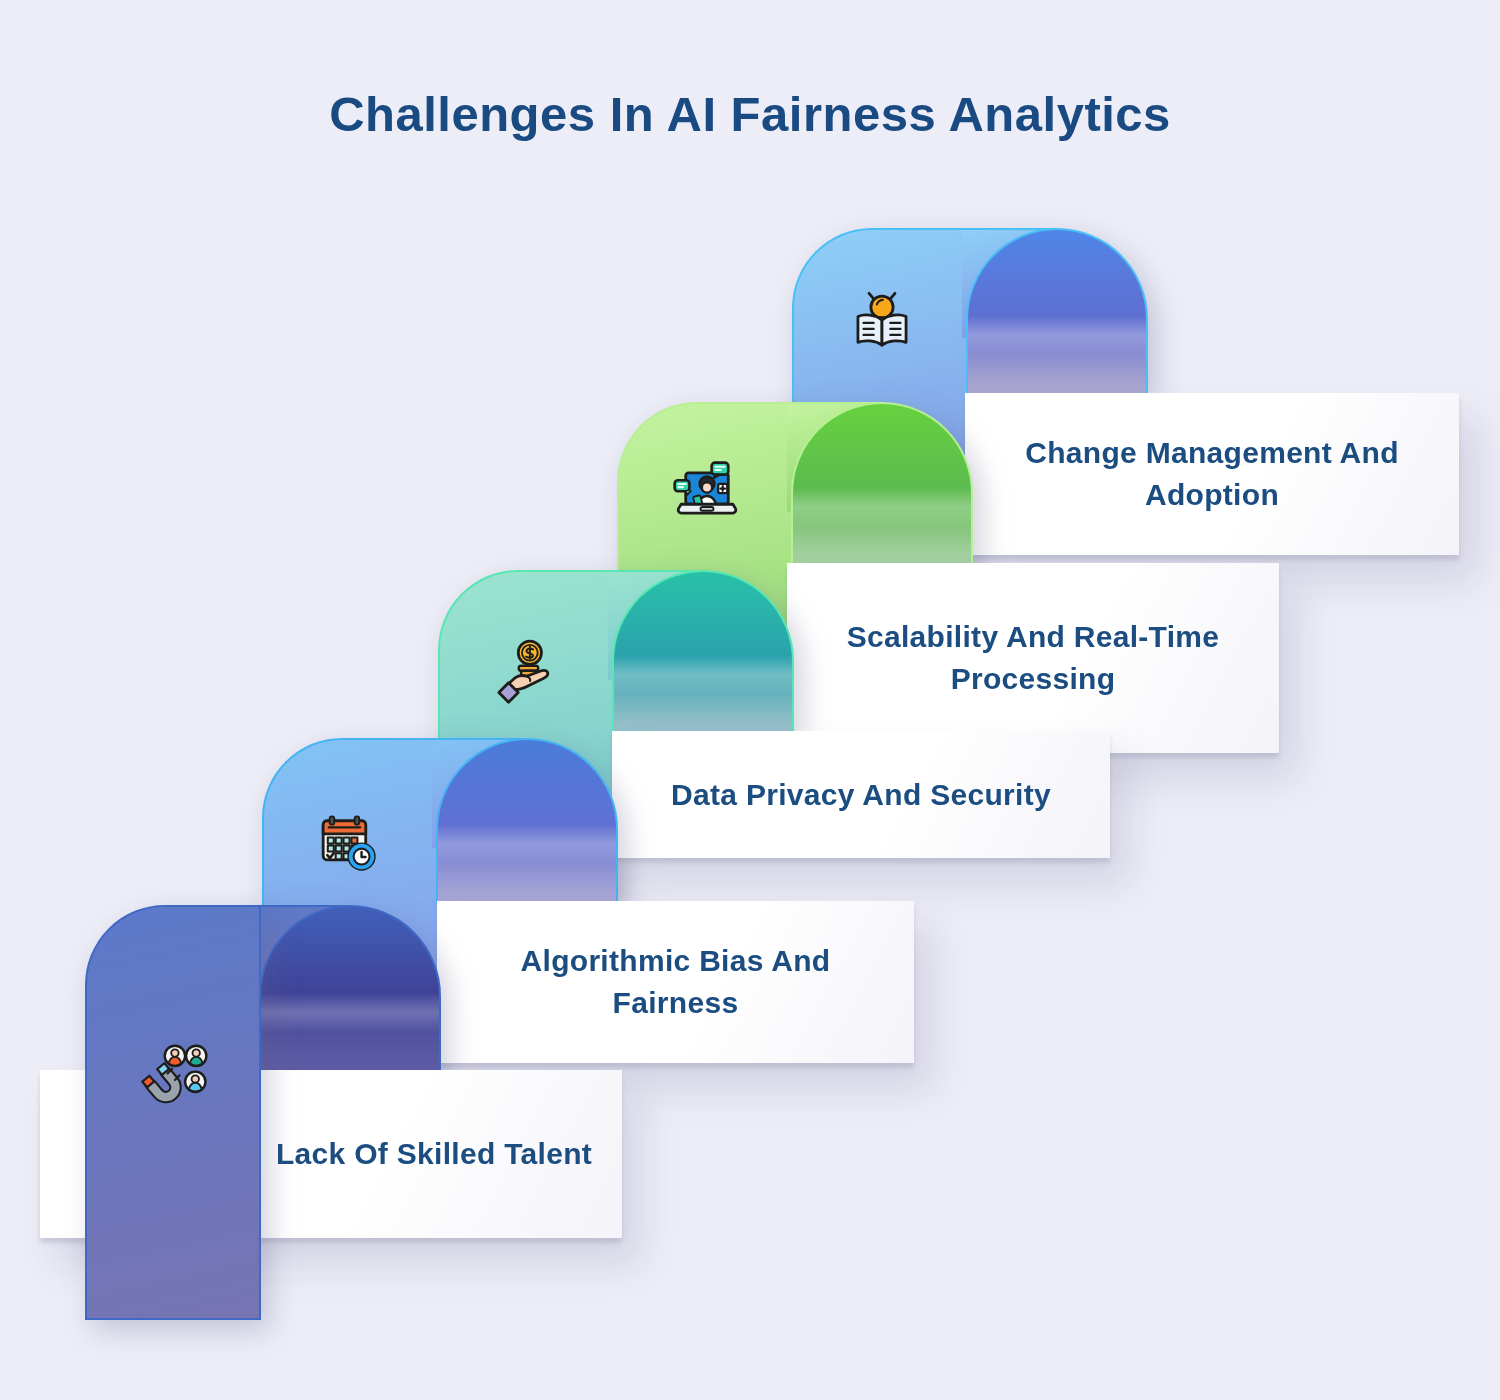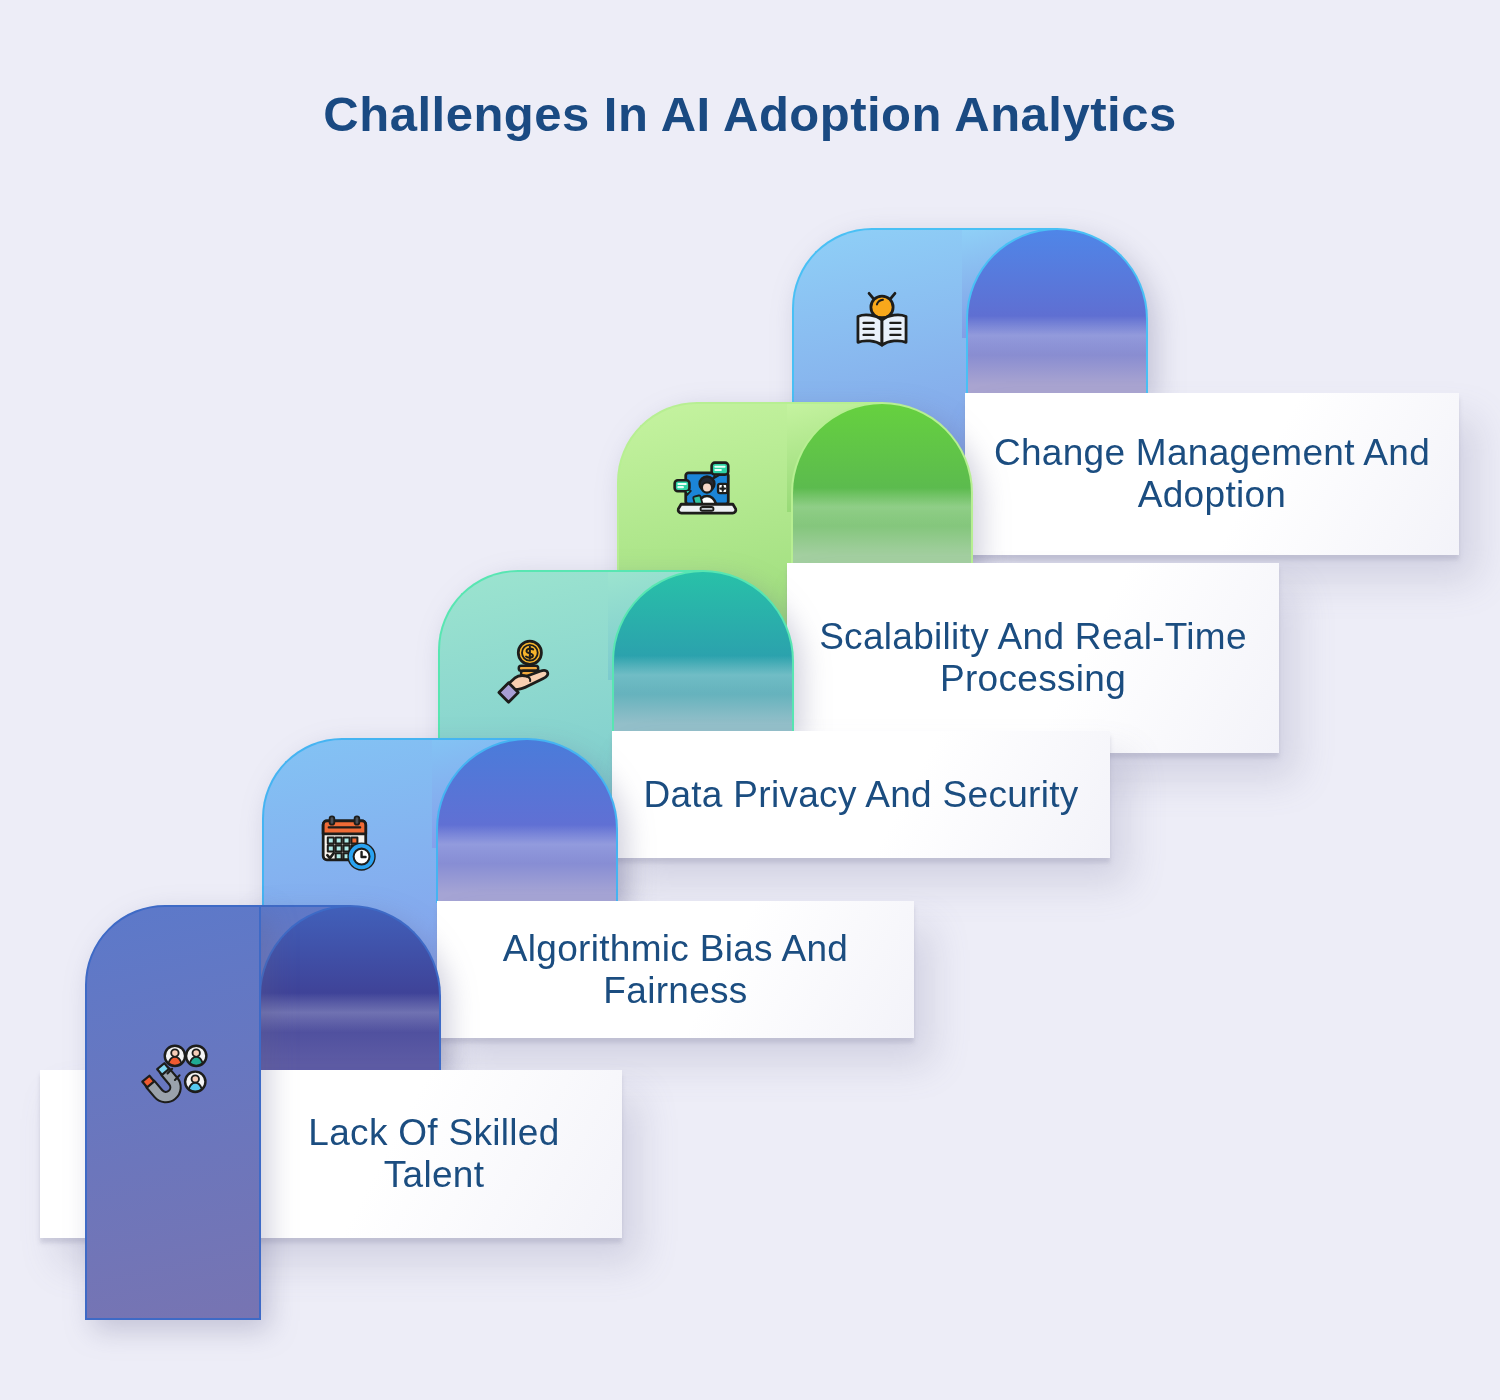--- a/index.html
+++ b/index.html
@@ -60,33 +60,33 @@
     border-right:2px solid var(--edge);border-bottom:2px solid var(--edge);
   }
   .u4f .icon{left:50px;top:135px}
   
   .card{
     position:absolute;box-sizing:border-box;
     background:linear-gradient(118deg,#ffffff 58%,#f3f3f9 100%);
     box-shadow:0 5px 4px rgba(136,136,164,.28),18px 26px 36px rgba(112,112,150,.20);
     display:flex;align-items:center;justify-content:center;text-align:center;
     color:var(--text_color,#1b4d80);
-    font-size:37px;font-weight:400;line-height:42px;letter-spacing:.3px;
+    font-size:30px;font-weight:700;line-height:42px;letter-spacing:.3px;
     padding:0 26px;
   }
   .c0{left:965px;top:393px;width:494px;height:162px;z-index:2}
   .c1{left:787px;top:563px;width:492px;height:190px;z-index:4}
   .c2{left:612px;top:731px;width:498px;height:127px;z-index:6}
-  .c3{left:437px;top:901px;width:477px;height:137px;z-index:8}
+  .c3{left:437px;top:901px;width:477px;height:162px;z-index:8}
   .c4{left:40px;top:1070px;width:582px;height:168px;z-index:10;padding-left:232px}
 </style>
 </head>
 <body>
 
-<h1 class="title">Challenges In AI Adoption Analytics</h1>
+<h1 class="title">Challenges In AI Fairness Analytics</h1>
 
 <div class="unit u0" style="--edge: #49c0f5; --face1: #8fd0f7; --face2: #7e92e2; --dome1: #4f86e8; --dome2: #5f6fd2; --haze: #a9a4d0;">
   <div class="pillar">
     <svg class="icon" viewBox="0 0 80 80">
       <g stroke="#1d1d1b" stroke-width="3" stroke-linecap="round" stroke-linejoin="round" fill="none">
         <path d="M26 9 l4.5 5.5 M54 9 l-4.5 5.5"></path>
         <circle cx="40" cy="24" r="12" fill="#f9a81b"></circle>
         <path d="M34.5 21 q1.5 -4.5 6.5 -5" stroke-width="2.2"></path>
         <rect x="35" y="35" width="10" height="8" rx="3" fill="#c3ccd3" stroke-width="2.6"></rect>
         <path d="M40 38 C33 32 21 31 14 34 L14 62 C21 59 33 60 40 65 Z" fill="#e9f1fb"></path>

